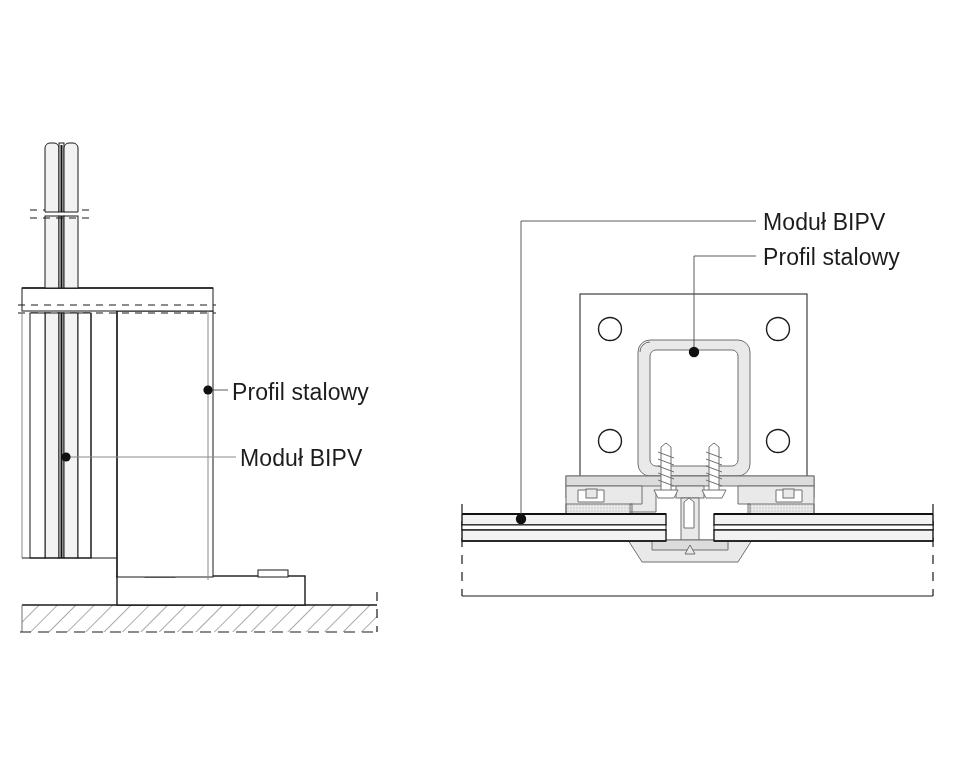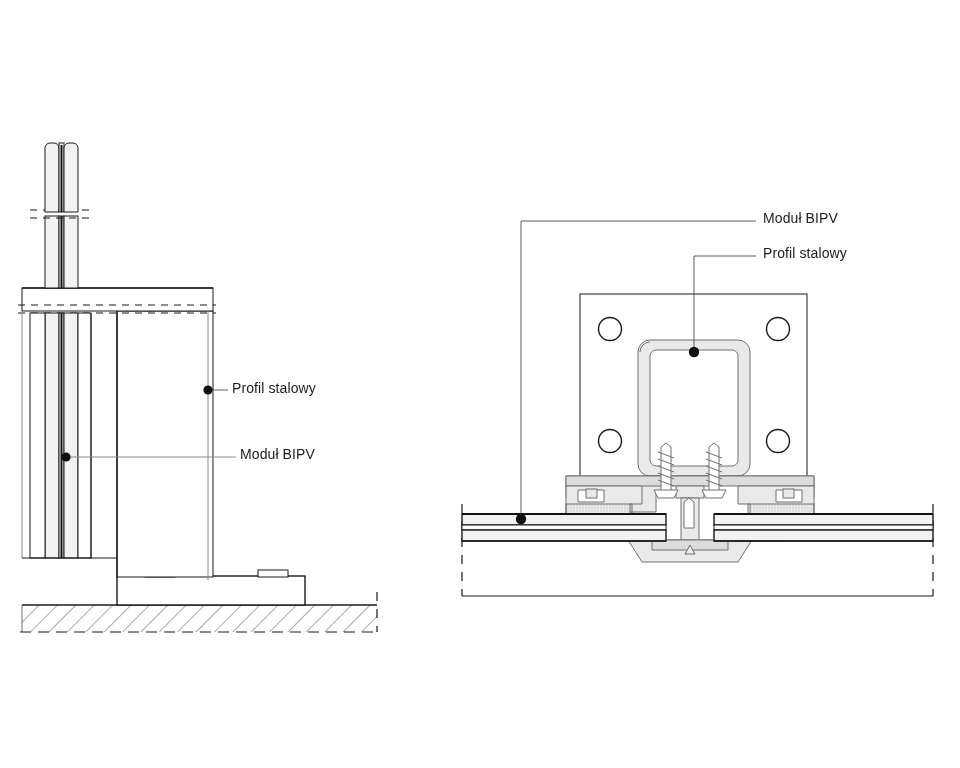--- a/index.html
+++ b/index.html
@@ -46,21 +46,21 @@
   
   .fill-white { fill: #ffffff; }
   .fill-lt    { fill: #f2f2f2; }
   .fill-pal   { fill: #e9e9e9; }
   .fill-mid   { fill: #dcdcdc; }
 
   
   .anno-text {
     position: absolute;
     font-family: "Liberation Sans", sans-serif;
-    font-size: 14px;
+    font-size: 23px;
     font-weight: 400;
     color: #1c1c1c;
     white-space: nowrap;
     letter-spacing: 0.1px;
     line-height: 1;
   }
   .dot { fill: #101010; }
 </style>
 </head>
 <body>

